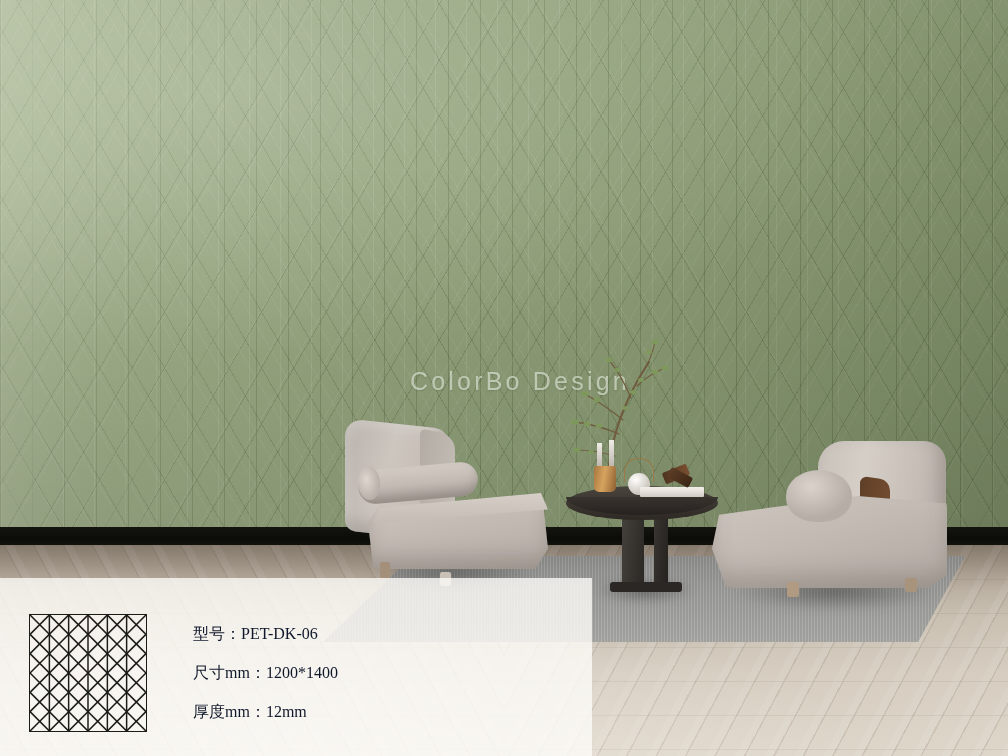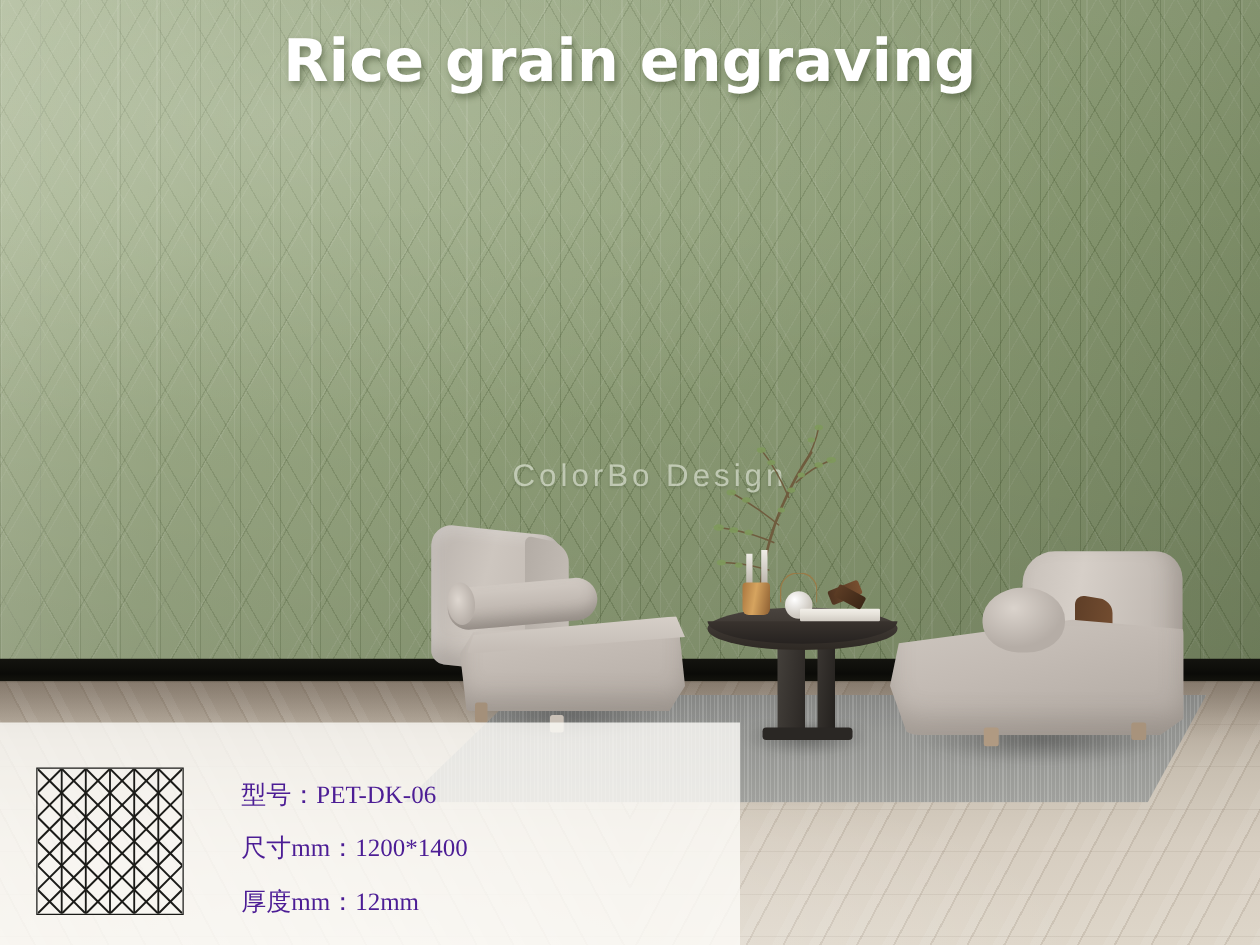--- a/index.html
+++ b/index.html
@@ -307,21 +307,21 @@
     position:absolute; left:29px; top:614px; width:118px; height:118px;
     border:1.6px solid #1b1b18;
     background:rgba(255,255,255,0.12);
     overflow:hidden;
   }
   .swatch-grid { position:absolute; inset:0; }
 
   .spec-list { position:absolute; left:193px; top:626px; width:360px; }
   .spec-line {
     font-family:"Liberation Serif", serif;
-    font-size:20px; color:#4c1d95; line-height:1; margin-bottom:23px;
+    font-size:16px; color:#0f172a; line-height:1; margin-bottom:23px;
     white-space:nowrap;
   }
   .spec-line:last-child { margin-bottom:14px; }
 </style>
 </head>
 <body>
 
 <div id="stage">
 
   <div class="wall">
@@ -406,21 +406,20 @@
   <div class="obj arm-shadow"></div>
   <div class="obj arm-wood-back"></div>
   <div class="obj arm-backrest"></div>
   <div class="obj arm-wood-strip"></div>
   <div class="obj arm-seat"></div>
   <div class="obj arm-armrest"></div>
   <div class="obj arm-leg-a"></div>
   <div class="obj arm-leg-b"></div>
 
   <div class="title-block">
-    <div class="title-main">Rice grain engraving</div>
   </div>
 
   <div class="spec-overlay"></div>
 
   <div class="swatch">
     <svg class="swatch-grid" viewBox="0 0 118 118" preserveAspectRatio="none">
       <g stroke="#1b1b18" stroke-width="1.5" fill="none">
         <line x1="19.7" y1="0" x2="19.7" y2="118"></line>
         <line x1="39.3" y1="0" x2="39.3" y2="118"></line>
         <line x1="59.0" y1="0" x2="59.0" y2="118"></line>

